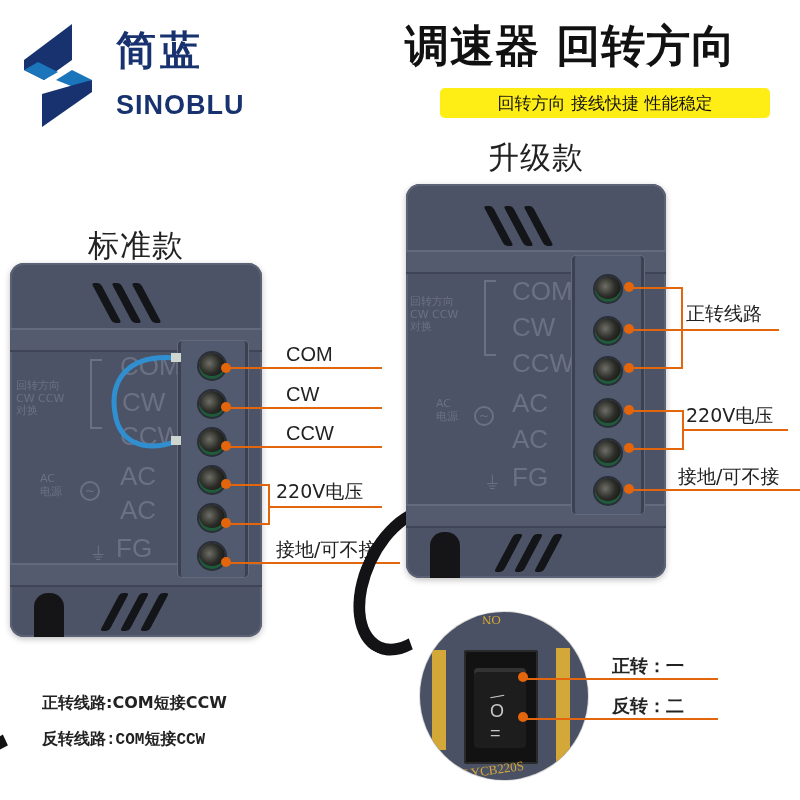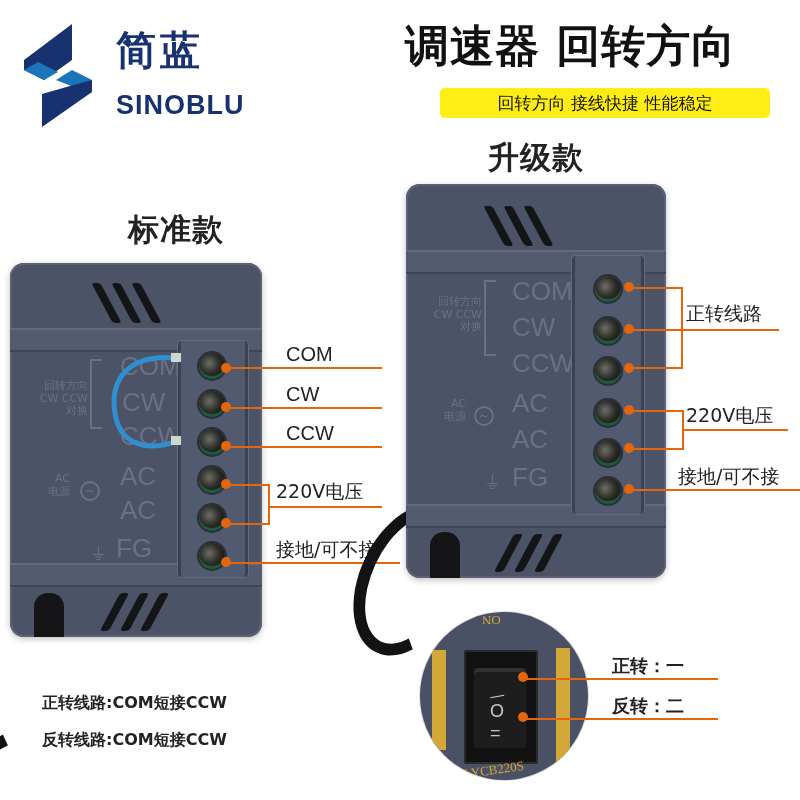--- a/index.html
+++ b/index.html
@@ -12,29 +12,29 @@
   .logo-mark { left: 22px; top: 22px; width: 72px; width: 72px; height: 105px; }
   .logo-cn { left: 116px; top: 30px; font-size: 40px; font-weight: bold; color: #17326e; letter-spacing: 4px; line-height: 1; }
   .logo-en { left: 116px; top: 92px; font-size: 27px; font-weight: bold; color: #17326e; letter-spacing: 1px; line-height: 1; font-family: "Liberation Sans", sans-serif; }
 
   
   .main-title { left: 405px; top: 24px; font-size: 44px; font-weight: bold; color: #111; letter-spacing: 1px; line-height: 1; white-space: nowrap; }
   .tagline { left: 440px; top: 88px; width: 330px; height: 30px; background: #ffee16; border-radius: 5px;
              font-size: 17px; color: #111; line-height: 30px; text-align: center; white-space: nowrap; }
 
   
-  .section-title { font-size: 31px; font-weight: bold; color: #222; line-height: 1; letter-spacing: 1px; }
+  .section-title { font-size: 31px; font-weight: normal; color: #222; line-height: 1; letter-spacing: 1px; }
 
   
   .device { background: #4d5366; border-radius: 14px; box-shadow: inset 0 0 0 2px #5c6276, 0 2px 6px rgba(0,0,0,0.25); overflow: hidden; }
   .device .ridge { position: absolute; left: 0; right: 0; height: 24px; background: #555b6f; border-top: 2px solid #636a7e; border-bottom: 2px solid #3f4456; }
   .device .vent { position: absolute; width: 9px; height: 40px; background: #141519; border-radius: 3px; transform: skewX(28deg); }
   .device .vent-b { position: absolute; width: 9px; height: 38px; background: #141519; border-radius: 3px; transform: skewX(-28deg); }
   .device .label-big { position: absolute; color: #6b7185; font-family: "Liberation Sans", sans-serif; font-size: 26px; line-height: 1; }
-  .device .label-small { position: absolute; color: #6b7185; font-size: 11px; line-height: 1.15; text-align: right; }
+  .device .label-small { position: absolute; color: #6b7185; font-size: 11px; line-height: 1.15; text-align: left; }
   .device .bracket { position: absolute; border: 2px solid #6b7185; border-right: none; }
 
   .terminal-block { position: absolute; background: #525a70; border-left: 3px solid #3c4152; border-right: 3px solid #3c4152; box-shadow: 0 0 0 1px #626a80; border-radius: 4px; }
   .screw { position: absolute; width: 26px; height: 26px; border-radius: 50%;
            background: radial-gradient(circle at 40% 40%, #6e6e66 0%, #2c2d28 45%, #141512 80%);
            box-shadow: inset 0 -3px 0 #1f5a3a, 0 0 0 2px #2a2e38; }
 
   .cable { position: absolute; border: 12px solid #131315; border-radius: 50%; }
 
   
@@ -65,21 +65,21 @@
     <polygon points="34,58 54,66 70,58 50,48" fill="#1a75bb"></polygon>
     <polygon points="70,58 70,70 20,105 20,72 48,64" fill="#17326e"></polygon>
   </svg>
 </div>
 <div class="abs logo-cn">简蓝</div>
 <div class="abs logo-en">SINOBLU</div>
 
 <div class="abs main-title">调速器 回转方向</div>
 <div class="abs tagline">回转方向  接线快捷 性能稳定</div>
 
-<div class="abs section-title" style="left:88px; top:214px;margin-left:40px;">标准款</div>
+<div class="abs section-title" style="left:88px; top:230px;">标准款</div>
 
 <div class="abs cable" style="left:-60px; top:596px; width:110px; height:160px; border-color:transparent transparent #131315 #131315; transform: rotate(20deg);"></div>
 
 <div class="abs device" style="left:10px; top:263px; width:252px; height:374px;">
 
   <div class="vent" style="left:92px; top:20px;"></div>
   <div class="vent" style="left:112px; top:20px;"></div>
   <div class="vent" style="left:132px; top:20px;"></div>
 
   <div class="ridge" style="top:65px;"></div>
@@ -144,21 +144,21 @@
 <div class="hline" style="left:226px; top:523px; width:43px;"></div>
 <div class="vline" style="left:268px; top:484px; height:41px;"></div>
 <div class="hline" style="left:268px; top:506px; width:114px;"></div>
 <div class="anno" style="left:276px; top:482px;">220V电压</div>
 
 <div class="dot" style="left:221px; top:557px;"></div>
 <div class="hline" style="left:226px; top:562px; width:174px;"></div>
 <div class="anno" style="left:276px; top:540px;">接地/可不接</div>
 
 <div class="abs note" style="top:695px;">正转线路:COM短接CCW</div>
-<div class="abs note" style="top:732px;">反转线路:COM短接CCW</div>
+<div class="abs note" style="top:732px;font-family:Liberation Mono, monospace;">反转线路:COM短接CCW</div>
 
 <div class="abs section-title" style="left:488px; top:142px;">升级款</div>
 
 <div class="abs cable" style="left:360px; top:500px; width:100px; height:160px; border-color:transparent transparent #131315 #131315; transform: rotate(25deg);"></div>
 
 <div class="abs device" style="left:406px; top:184px; width:260px; height:394px;">
   <div class="vent" style="left:88px; top:22px;"></div>
   <div class="vent" style="left:108px; top:22px;"></div>
   <div class="vent" style="left:128px; top:22px;"></div>
   <div class="ridge" style="top:66px;"></div>

